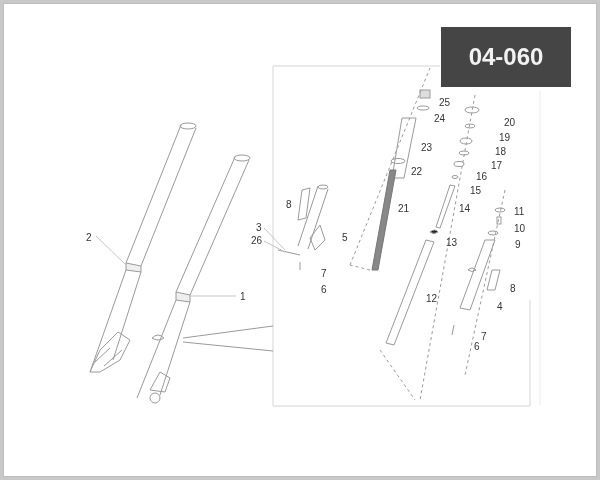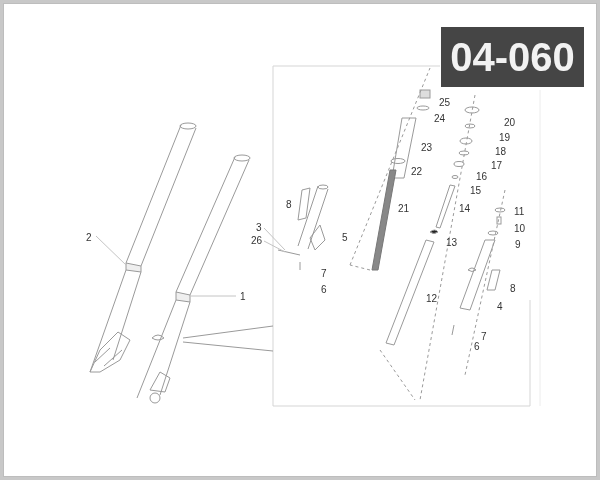--- a/index.html
+++ b/index.html
@@ -1,18 +1,18 @@
 <!DOCTYPE html>
 <html><head>
 <meta charset="utf-8">
 <style>
   html, body { margin:0; padding:0; }
   body { width:600px; height:480px; background:#c8c8c8; font-family:"Liberation Sans", sans-serif; overflow:hidden; }
   .frame { position:absolute; left:3px; top:3px; width:592px; height:472px; background:#ffffff; border:1px solid #bdbdbd; }
-  .badge { position:absolute; left:441px; top:27px; width:143px; height:60px; background:#454545; color:#f2f2f2; font-weight:bold; font-size:40px; line-height:60px; text-align:center; letter-spacing:0px; }
+  .badge { position:absolute; left:441px; top:27px; width:130px; height:60px; background:#454545; color:#f2f2f2; font-weight:bold; font-size:24px; line-height:60px; text-align:center; letter-spacing:0px; }
   svg { position:absolute; left:0; top:0; }
   .lbl { font-family:"Liberation Sans", sans-serif; font-size:10px; fill:#333; }
 </style>
 </head>
 <body>
 
 <div class="frame"></div>
 <div class="badge">04-060</div>
 
 <svg width="600" height="480">

